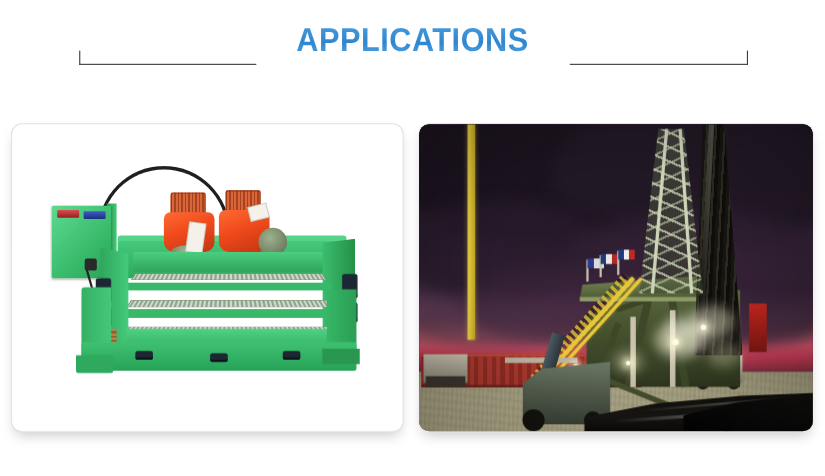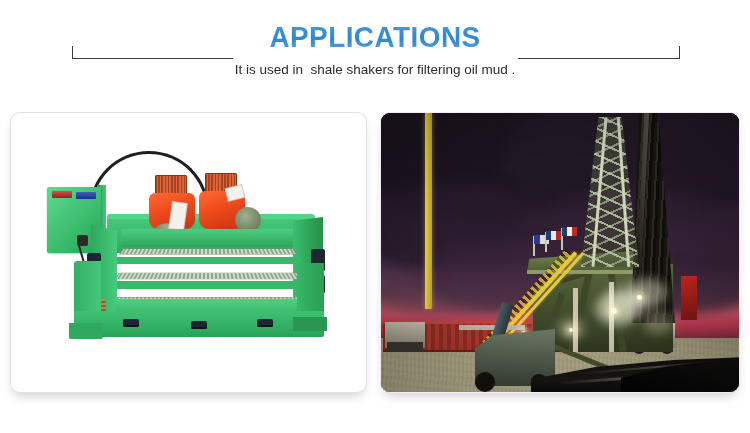--- a/index.html
+++ b/index.html
@@ -438,21 +438,20 @@
       <div class="bar"></div>
     </div>
 
     <div class="title">APPLICATIONS</div>
 
     <div class="rule rule-right">
       <div class="bar"></div>
       <div class="cap"></div>
     </div>
 
-    <div class="subtitle">It is used in  shale shakers for filtering oil mud .</div>
   </div>
 
   <div class="cards">
 
     <div class="card card-left">
       <div class="shaker">
 
         <div class="cable"></div>
         <div class="cable-drop"></div>
         <div class="cable-r"></div>

